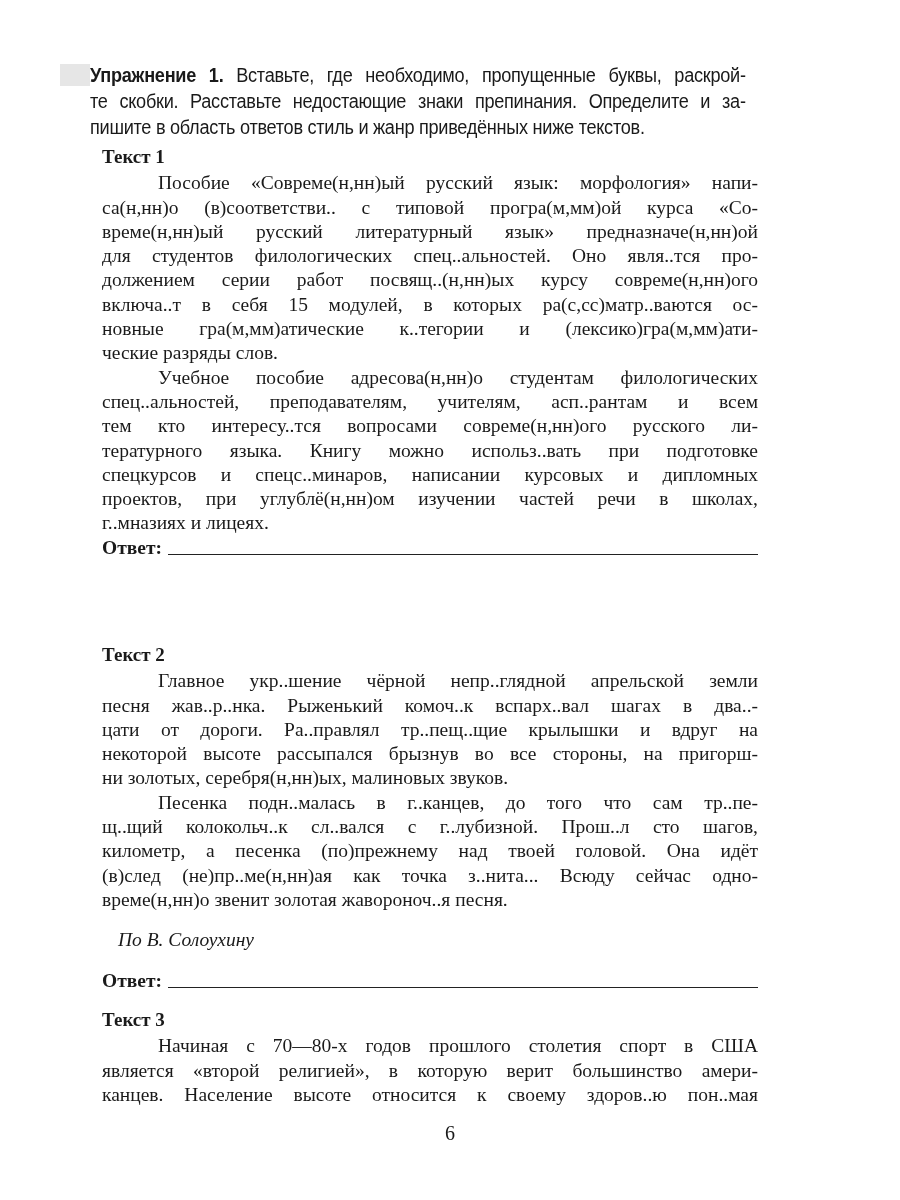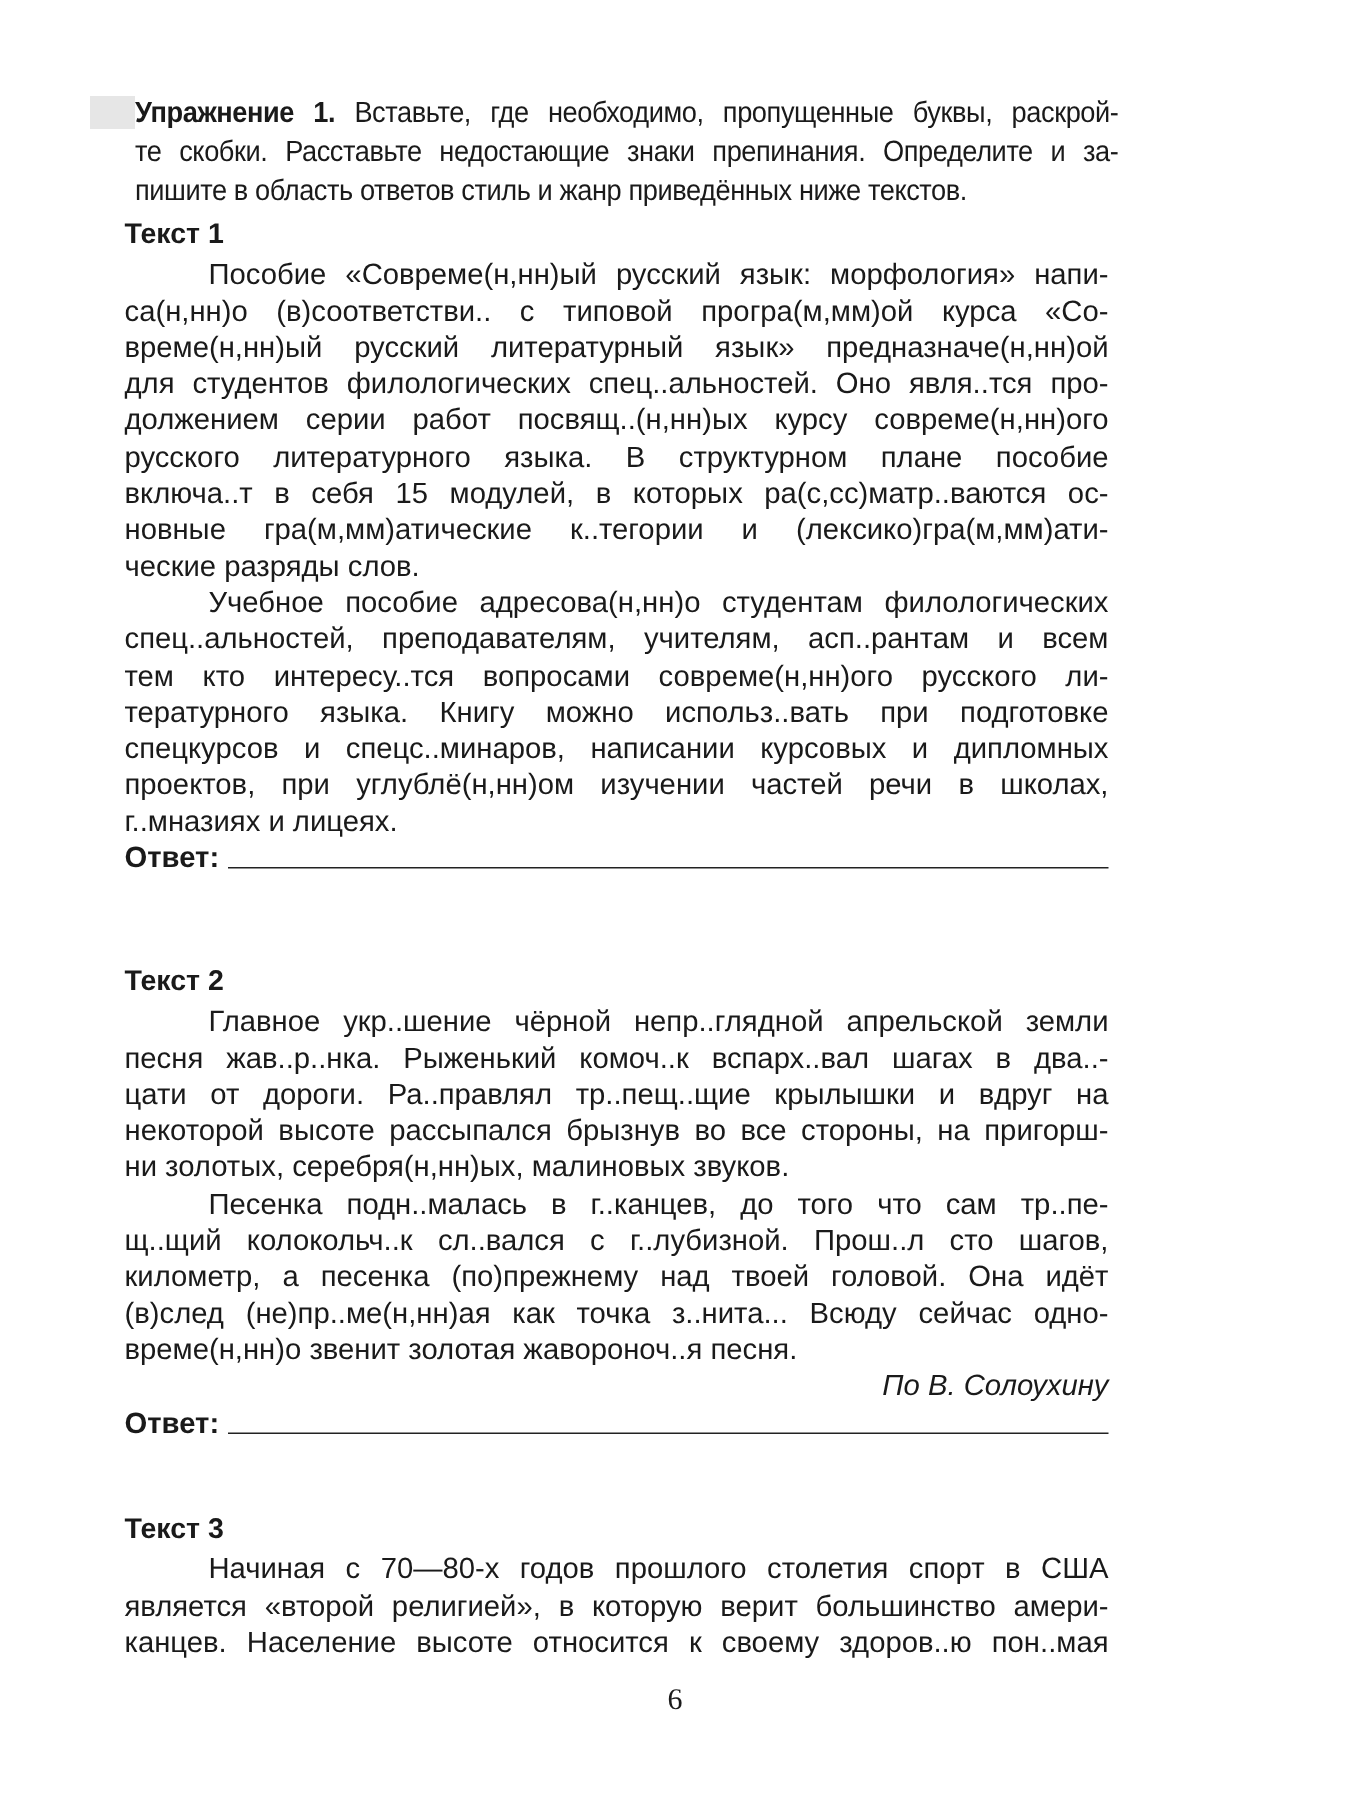--- a/index.html
+++ b/index.html
@@ -3,26 +3,26 @@
 <meta charset="utf-8">
 <style>
   html, body { margin: 0; padding: 0; background: #ffffff; }
   body { width: 900px; height: 1200px; position: relative; overflow: hidden; color: #1a1a1a; }
   .page { position: absolute; left: 0; top: 0; width: 900px; height: 1200px; }
   .exercise-band { position: absolute; left: 60px; top: 64px; width: 30px; height: 22px; background: #e6e6e6; }
   .exercise { position: absolute; left: 90px; top: 62px; width: 656px;
     font-family: "Liberation Sans", sans-serif; font-size: 19.5px; line-height: 26px;
     text-align: justify; letter-spacing: -0.3px; transform: scaleX(0.93); transform-origin: left top; width: 705px; }
   .exercise b { font-weight: bold; }
-  .text-block { position: absolute; left: 83px; width: 656px; font-family: Liberation Sans, sans-serif; font-size: 19.5px; line-height: 24.3px; }
+  .text-block { position: absolute; left: 102px; width: 656px; font-family: Liberation Serif, serif; font-size: 19.5px; line-height: 24.3px; }
   .heading { font-weight: bold; font-size: 19px; margin: 0 0 2px 0; }
   .line { display: block; text-align: justify; text-align-last: justify; white-space: nowrap; }
   .line.last { text-align-last: left; }
   .line.indent { padding-left: 56px; }
-  .author { text-align: right; font-style: italic; margin: 0; }
+  .author { font-style: italic; margin: 16px; }
   .answer { display: flex; align-items: flex-start; margin-top: 0; }
   .answer-label { font-weight: bold; margin-right: 6px; }
   .answer-line { flex: 1; border-bottom: 1.3px solid #222; height: 18px; }
   .page-number { position: absolute; left: 0; width: 900px; top: 1122px; text-align: center;
     font-family: "Liberation Serif", serif; font-size: 20px; }
 </style>
 </head>
 <body>
 
 <div class="page">
@@ -35,21 +35,20 @@
   </div>
 
   <div class="text-block" style="top:145px;">
     <div class="heading">Текст 1</div>
     <div>
       <span class="line indent">Пособие «Совреме(н,нн)ый русский язык: морфология» напи-</span>
       <span class="line">са(н,нн)о (в)соответстви.. с типовой програ(м,мм)ой курса «Со-</span>
       <span class="line">време(н,нн)ый русский литературный язык» предназначе(н,нн)ой</span>
       <span class="line">для студентов филологических спец..альностей. Оно явля..тся про-</span>
       <span class="line">должением серии работ посвящ..(н,нн)ых курсу совреме(н,нн)ого</span>
-      <span class="line">русского литературного языка. В структурном плане пособие</span>
       <span class="line">включа..т в себя 15 модулей, в которых ра(с,сс)матр..ваются ос-</span>
       <span class="line">новные гра(м,мм)атические к..тегории и (лексико)гра(м,мм)ати-</span>
       <span class="line last">ческие разряды слов.</span>
     </div>
     <div>
       <span class="line indent">Учебное пособие адресова(н,нн)о студентам филологических</span>
       <span class="line">спец..альностей, преподавателям, учителям, асп..рантам и всем</span>
       <span class="line">тем кто интересу..тся вопросами совреме(н,нн)ого русского ли-</span>
       <span class="line">тературного языка. Книгу можно использ..вать при подготовке</span>
       <span class="line">спецкурсов и спецс..минаров, написании курсовых и дипломных</span>

